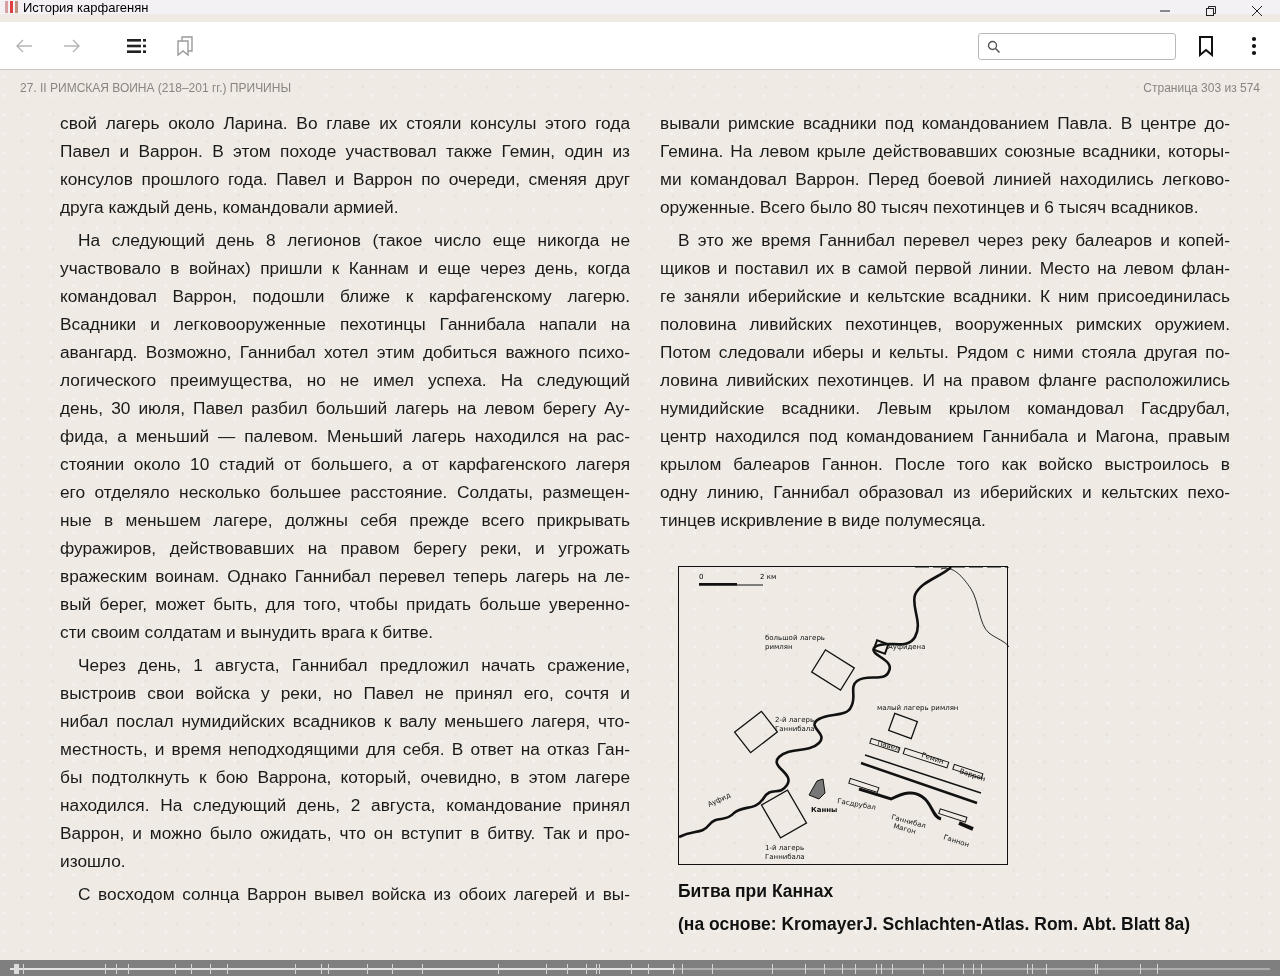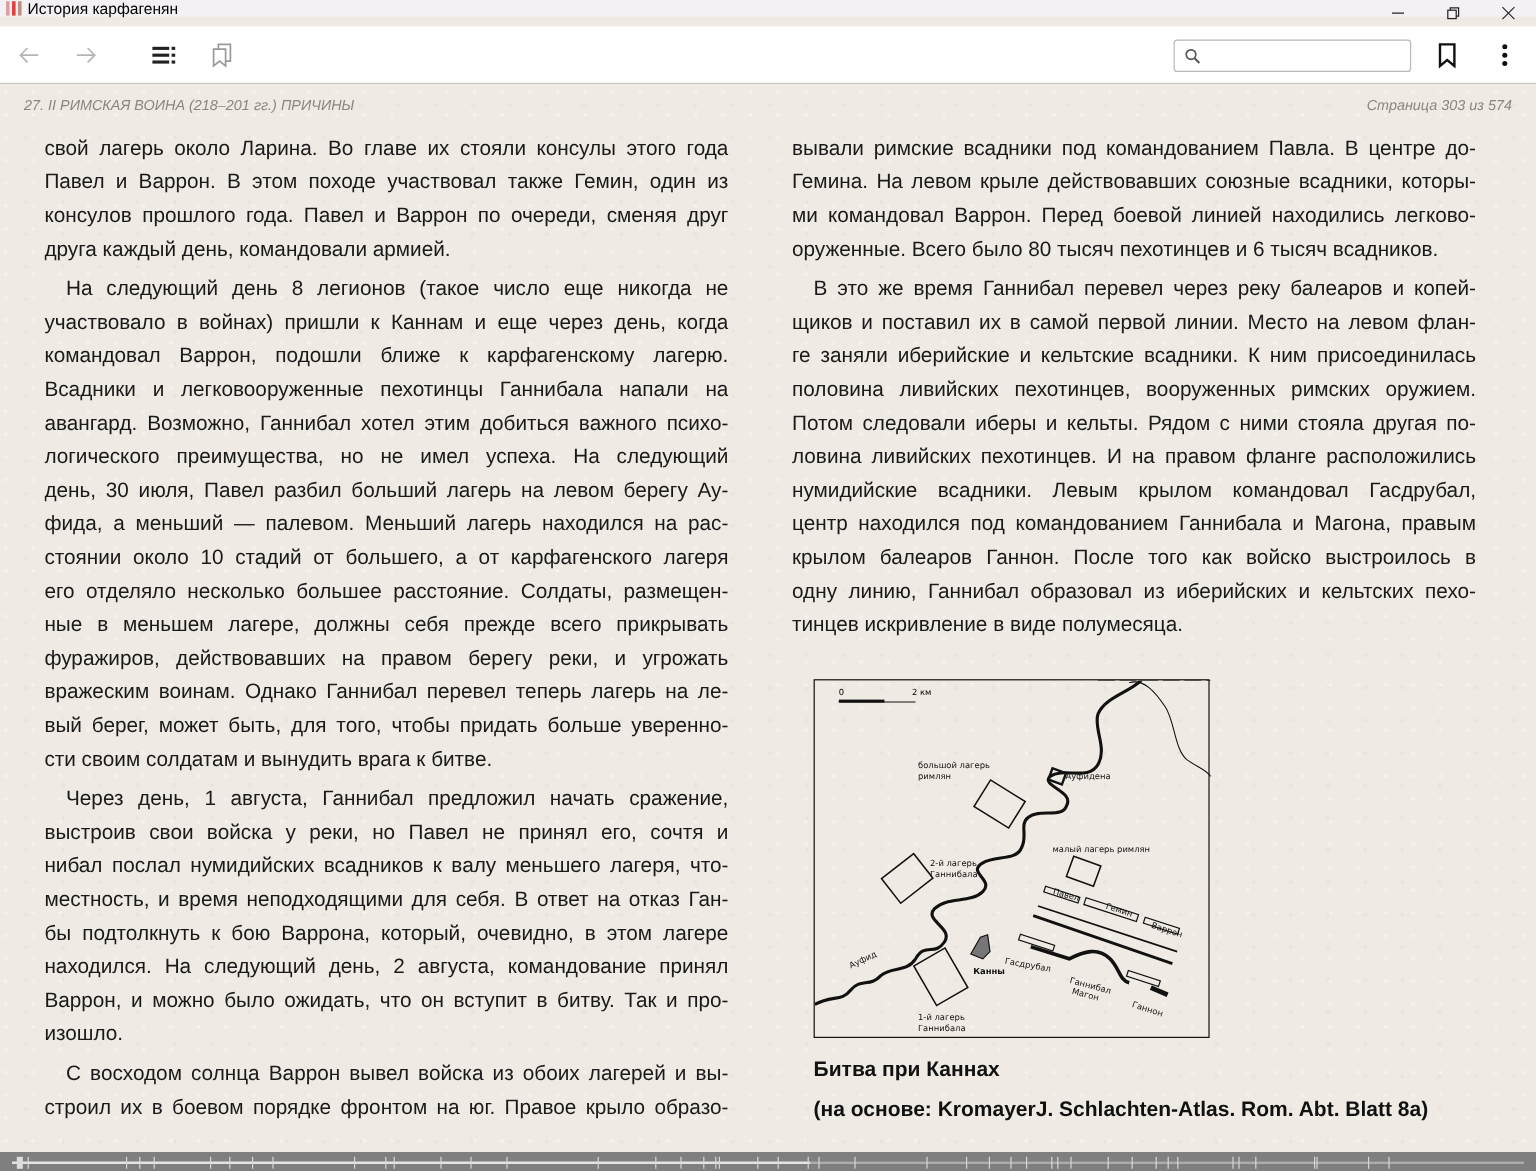--- a/index.html
+++ b/index.html
@@ -24,26 +24,26 @@
   .search-box input { position: absolute; left: 26px; top: 3px; width: 165px; height: 19px; border: none; outline: none; font-family: "Liberation Sans", sans-serif; font-size: 13px; background: transparent; }
   .search-icon { position: absolute; left: 8px; top: 6px; width: 14px; height: 14px; }
 
   
   .reader { position: absolute; left: 0; top: 71px; width: 1280px; height: 889px;
     background-color: #efebe4;
     background-image:
       radial-gradient(circle at 20% 30%, rgba(255,255,255,0.35) 0 1px, transparent 2px),
       radial-gradient(circle at 70% 60%, rgba(180,170,160,0.12) 0 1px, transparent 2px);
     background-size: 23px 19px, 31px 27px; }
-  .running-head { position: absolute; top: 10px; font-size: 12px; color: #8a8580; font-style: italic; }
+  .running-head { position: absolute; top: 10px; font-size: 12px; color: #8a8580; }
   .rh-left { left: 20px; }
   .rh-right { right: 20px; }
 
   .column { position: absolute; top: 38px; width: 570px; font-size: 17.3px; color: #1a1a1a; }
-  .col-left { left: 37px; }
+  .col-left { left: 60px; }
   .col-right { left: 660px; }
   .line { height: 28px; line-height: 28px; white-space: nowrap; text-align: justify; text-align-last: justify; overflow: hidden; }
   .line.last { text-align-last: left; }
   .line.indent { padding-left: 18px; }
   .para-gap { height: 5px; }
 
   
   .figure { position: absolute; left: 678px; top: 495px; width: 330px; height: 299px; border: 1.5px solid #111; background: transparent; }
   .figure svg { position: absolute; left: 0; top: 0; }
   .caption { position: absolute; left: 678px; font-size: 17.5px; font-weight: bold; color: #111; white-space: nowrap; }
@@ -174,21 +174,20 @@
         <div class="line">нибал послал нумидийских всадников к валу меньшего лагеря, что-</div>
         <div class="line">местность, и время неподходящими для себя. В ответ на отказ Ган-</div>
         <div class="line">бы подтолкнуть к бою Варрона, который, очевидно, в этом лагере</div>
         <div class="line">находился. На следующий день, 2 августа, командование принял</div>
         <div class="line">Варрон, и можно было ожидать, что он вступит в битву. Так и про-</div>
         <div class="line last">изошло.</div>
       </div>
       <div class="para-gap"></div>
       <div>
         <div class="line indent">С восходом солнца Варрон вывел войска из обоих лагерей и вы-</div>
-        <div class="line">строил их в боевом порядке фронтом на юг. Правое крыло образо-</div>
       </div>
     </div>
   <div class="column col-right" id="col-right">
       <div>
         <div class="line">вывали римские всадники под командованием Павла. В центре до-</div>
         <div class="line">Гемина. На левом крыле действовавших союзные всадники, которы-</div>
         <div class="line">ми командовал Варрон. Перед боевой линией находились легково-</div>
         <div class="line last">оруженные. Всего было 80 тысяч пехотинцев и 6 тысяч всадников.</div>
       </div>
       <div class="para-gap"></div>

